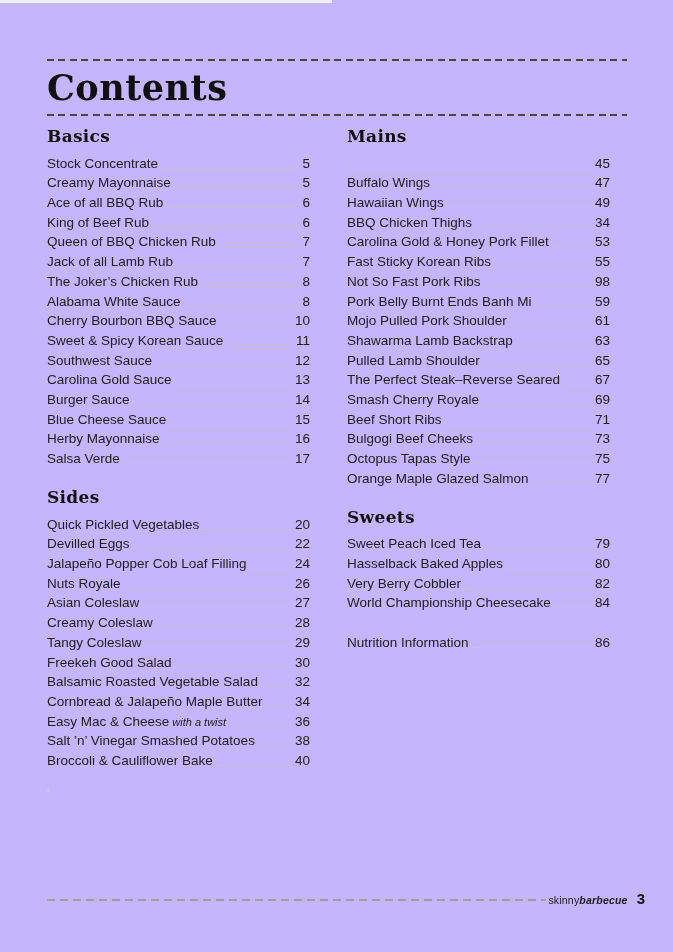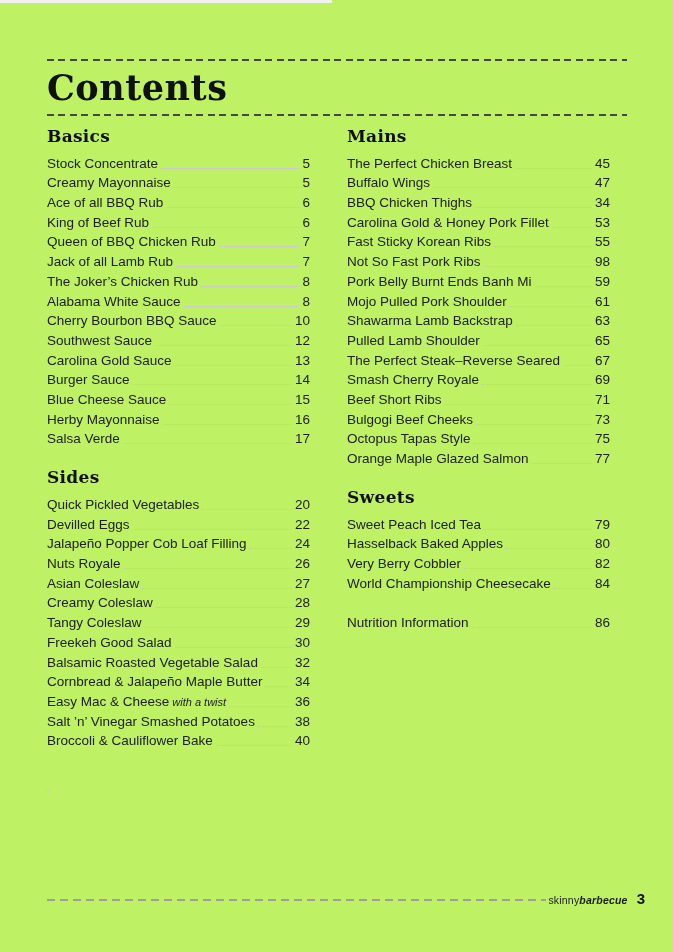--- a/index.html
+++ b/index.html
@@ -1,19 +1,19 @@
 <!DOCTYPE html>
 <html><head>
 <meta charset="utf-8">
 <style>
   html,body { margin:0; padding:0; background:#ffffff; }
   .page {
     position:relative;
     width:673px; height:952px;
-    background:#bef264;
+    background:#c4b5fd;
     font-family:"Liberation Sans", sans-serif;
     color:#212121;
     overflow:hidden;
   }
   .top-edge {
     position:absolute; top:0; left:0;
     width:332px; height:3px;
     background:#f1f1f3;
   }
   .rule { height:2px; }
@@ -148,20 +148,25 @@
               <span class="toc-label">Alabama White Sauce</span>
               <span class="leader"></span>
               <span class="toc-page">8</span>
             </div>
             <div class="toc-row">
               <span class="toc-label">Cherry Bourbon BBQ Sauce</span>
               <span class="leader"></span>
               <span class="toc-page">10</span>
             </div>
             <div class="toc-row">
+              <span class="toc-label">Sweet &amp; Spicy Korean Sauce</span>
+              <span class="leader"></span>
+              <span class="toc-page">11</span>
+            </div>
+            <div class="toc-row">
               <span class="toc-label">Southwest Sauce</span>
               <span class="leader"></span>
               <span class="toc-page">12</span>
             </div>
             <div class="toc-row">
               <span class="toc-label">Carolina Gold Sauce</span>
               <span class="leader"></span>
               <span class="toc-page">13</span>
             </div>
             <div class="toc-row">
@@ -255,28 +260,32 @@
               <span class="toc-page">40</span>
             </div>
           </div>
       </section>
     </div>
     <div class="col">
       <section class="sect">
         <h2>Mains</h2>
         <div class="list">
             <div class="toc-row">
-              <span class="toc-label">The Perfect Chicken Breast</span>
               <span class="leader"></span>
               <span class="toc-page">45</span>
             </div>
             <div class="toc-row">
               <span class="toc-label">Buffalo Wings</span>
               <span class="leader"></span>
               <span class="toc-page">47</span>
+            </div>
+            <div class="toc-row">
+              <span class="toc-label">Hawaiian Wings</span>
+              <span class="leader"></span>
+              <span class="toc-page">49</span>
             </div>
             <div class="toc-row">
               <span class="toc-label">BBQ Chicken Thighs</span>
               <span class="leader"></span>
               <span class="toc-page">34</span>
             </div>
             <div class="toc-row">
               <span class="toc-label">Carolina Gold &amp; Honey Pork Fillet</span>
               <span class="leader"></span>
               <span class="toc-page">53</span>

